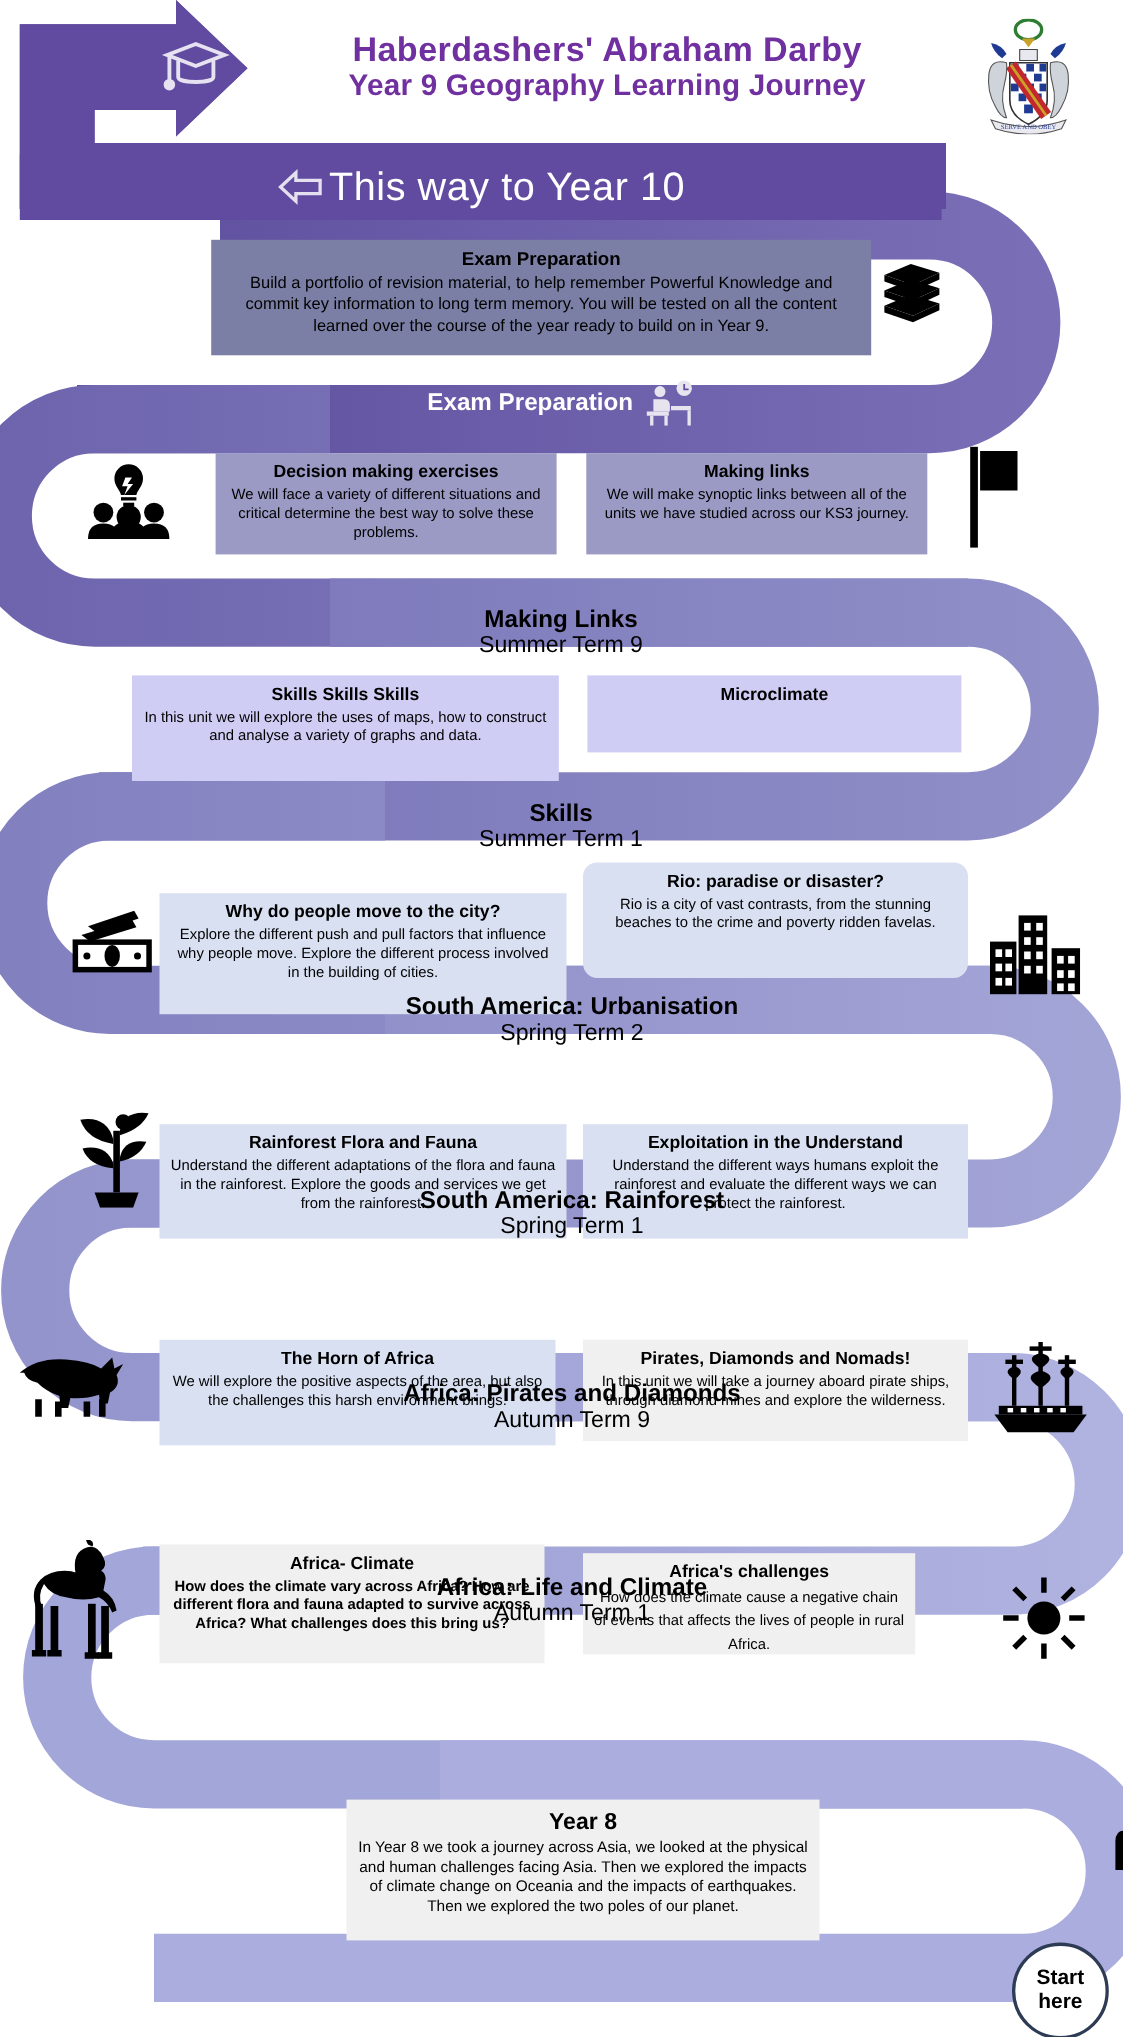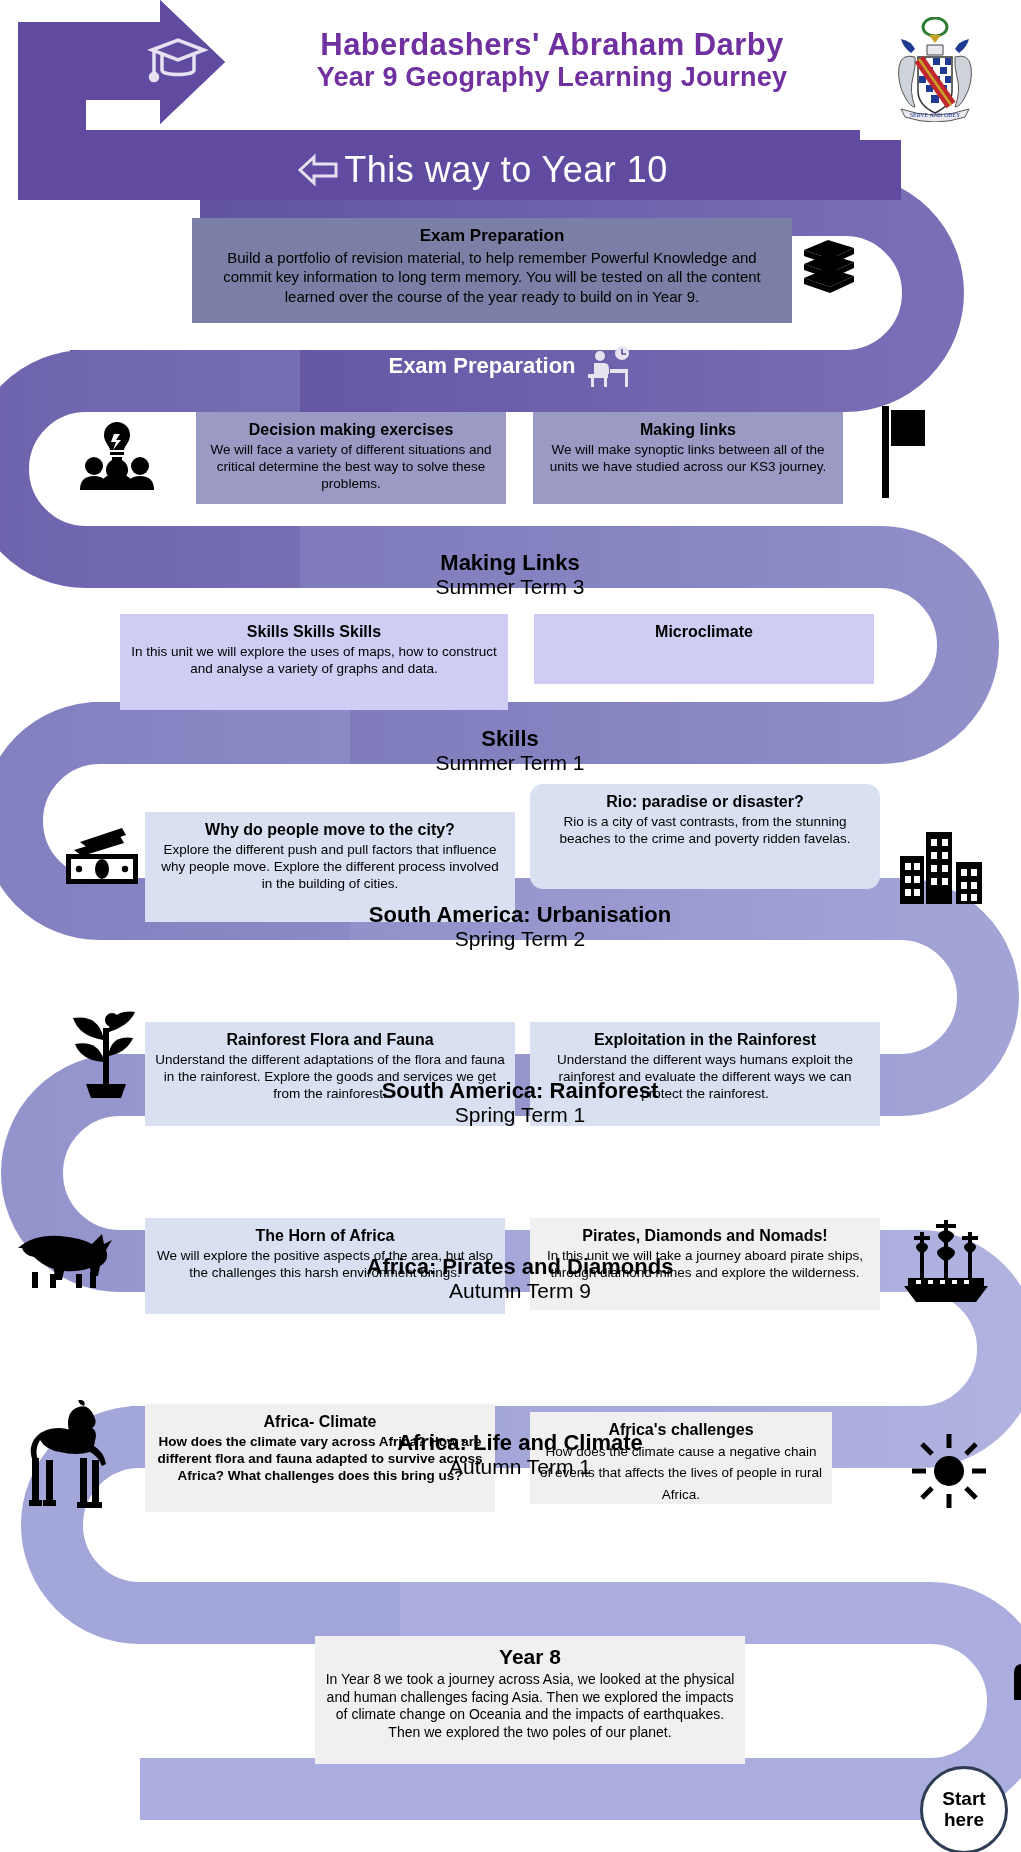--- a/index.html
+++ b/index.html
@@ -19,21 +19,21 @@
     position:absolute;left:272px;top:28px;width:560px;
     text-align:center;color:#7030a0;font-weight:bold;
     line-height:1.08;z-index:6;
   }
   .hdr-line1{font-size:31px;letter-spacing:.4px;display:block;}
   .hdr-line2{font-size:27px;letter-spacing:.2px;display:block;margin-top:2px;}
   .crest{position:absolute;left:885px;top:17px;width:100px;height:105px;z-index:6;}
 
   .wayband{
     position:absolute;left:18px;top:140px;width:838px;height:60px;
-    background:#614ba0;z-index:5;display:flex;align-items:center;justify-content:center;padding-left:45px;
+    background:#614ba0;z-index:5;display:flex;align-items:center;justify-content:center;
   }
   .waytext{
     color:#ffffff;font-size:36px;letter-spacing:.5px;font-weight:400;
     display:flex;align-items:center;gap:4px;
   }
 
   
   .sect{position:absolute;z-index:3;text-align:center;color:#000;line-height:1.14;}
   .sect .t1{font-size:22px;font-weight:bold;display:block;}
   .sect .t2{font-size:21px;font-weight:400;display:block;}
@@ -241,21 +241,21 @@
   </div>
   <div class="icon" style="left:878px;top:406px;">
     <svg width="50" height="92" viewBox="0 0 50 92" fill="#000">
       <rect x="4" y="0" width="7" height="92"></rect>
         <path d="M13 4 h34 v36 h-34 z"></path>
     </svg>
   </div>
 
   <div class="sect" style="left:290px;top:550px;width:440px;">
     <span class="t1">Making Links</span>
-    <span class="t2">Summer Term 3</span>
+    <span class="t2">Summer Term 9</span>
   </div>
   <div class="box tint-lilac" style="left:120px;top:614px;width:388px;height:96px;">
     <span class="bt">Skills Skills Skills</span>
     <span class="bd">In this unit we will explore the uses of maps, how to construct and analyse a variety of graphs and data.</span>
   </div>
   <div class="box tint-lilac" style="left:534px;top:614px;width:340px;height:70px;">
     <span class="bt">Microclimate</span>
   </div>
 
   <div class="sect" style="left:290px;top:726px;width:440px;">
@@ -324,21 +324,21 @@
       <path d="M39 46 q18 -4 24 -18 q-20 -3 -24 14 z"></path>
       <circle cx="42" cy="10" r="7"></circle>
       <path d="M16 74 h40 l-5 14 h-30 z"></path>
     </svg>
   </div>
   <div class="box tint-pale" style="left:145px;top:1022px;width:370px;height:104px;">
     <span class="bt">Rainforest Flora and Fauna</span>
     <span class="bd">Understand the different adaptations of the flora and fauna in the rainforest. Explore the goods and services we get from the rainforest.</span>
   </div>
   <div class="box tint-pale" style="left:530px;top:1022px;width:350px;height:104px;">
-    <span class="bt">Exploitation in the Rainforest</span>
+    <span class="bt">Exploitation in the Understand</span>
     <span class="bd">Understand the different ways humans exploit the rainforest and evaluate the different ways we can protect the rainforest.</span>
   </div>
 
   <div class="sect" style="left:290px;top:1078px;width:460px;">
     <span class="t1">South America: Rainforest</span>
     <span class="t2">Spring Term 1</span>
   </div>
   <div class="icon" style="left:10px;top:1228px;">
     <svg width="104" height="62" viewBox="0 0 104 62" fill="#000">
       <path d="M8 20 q16 -14 42 -12 q22 2 32 8 l10 -10 l2 10 l8 -4 l-6 10 q4 10 -6 16 l-2 10 h-7 l-1 -8 q-12 4 -26 3 l-2 9 h-7 l-1 -11 q-12 -4 -20 -12 q-10 -2 -12 -9 z"></path>

